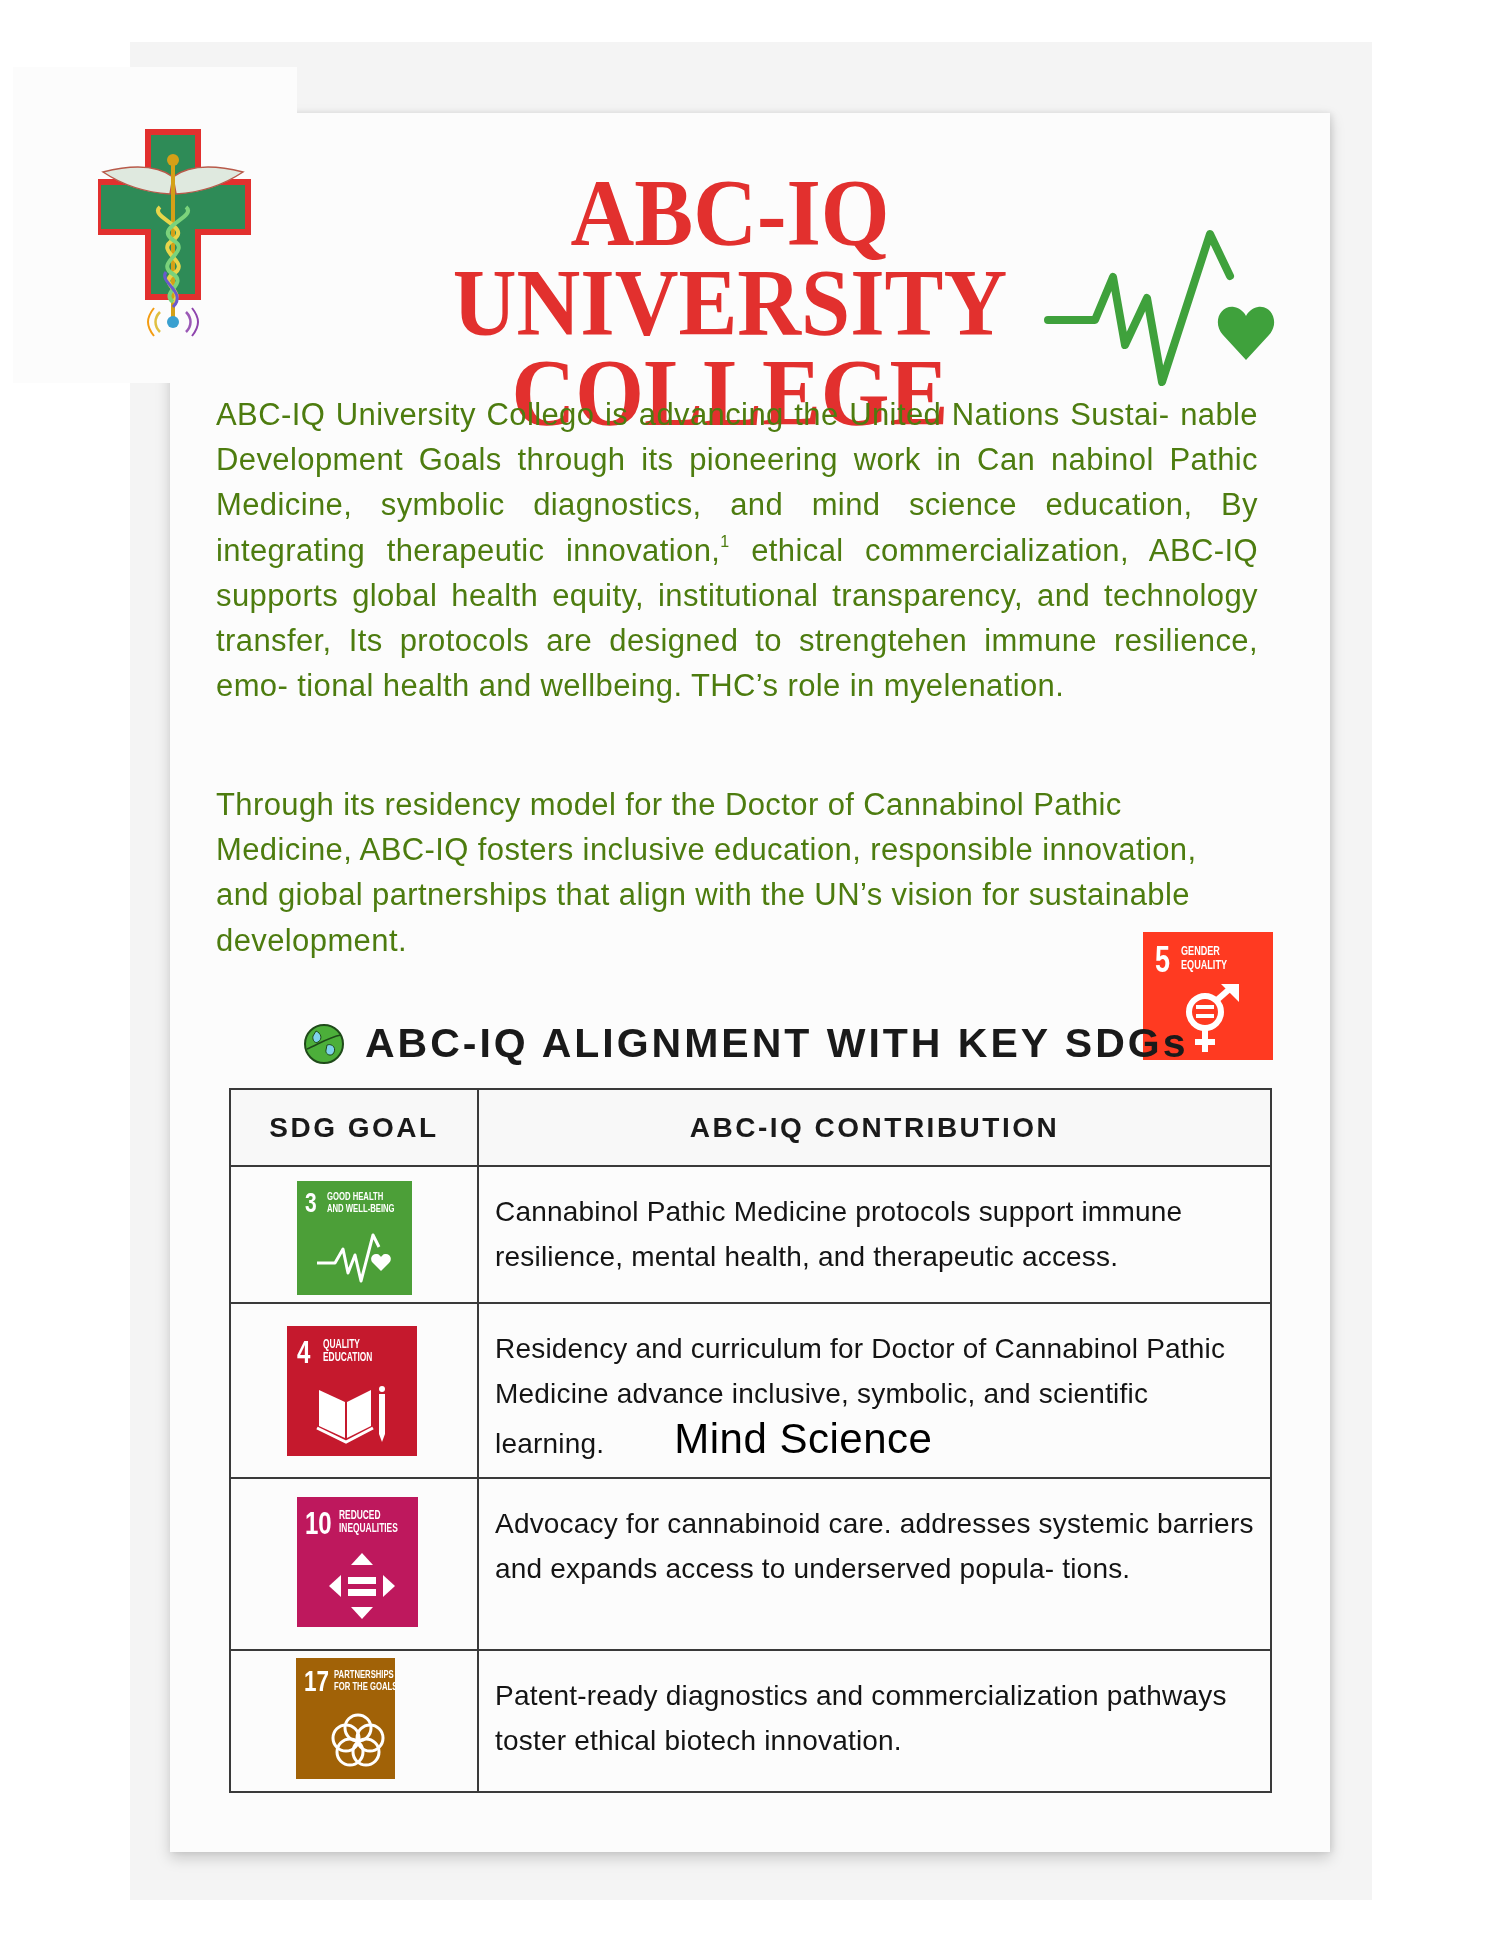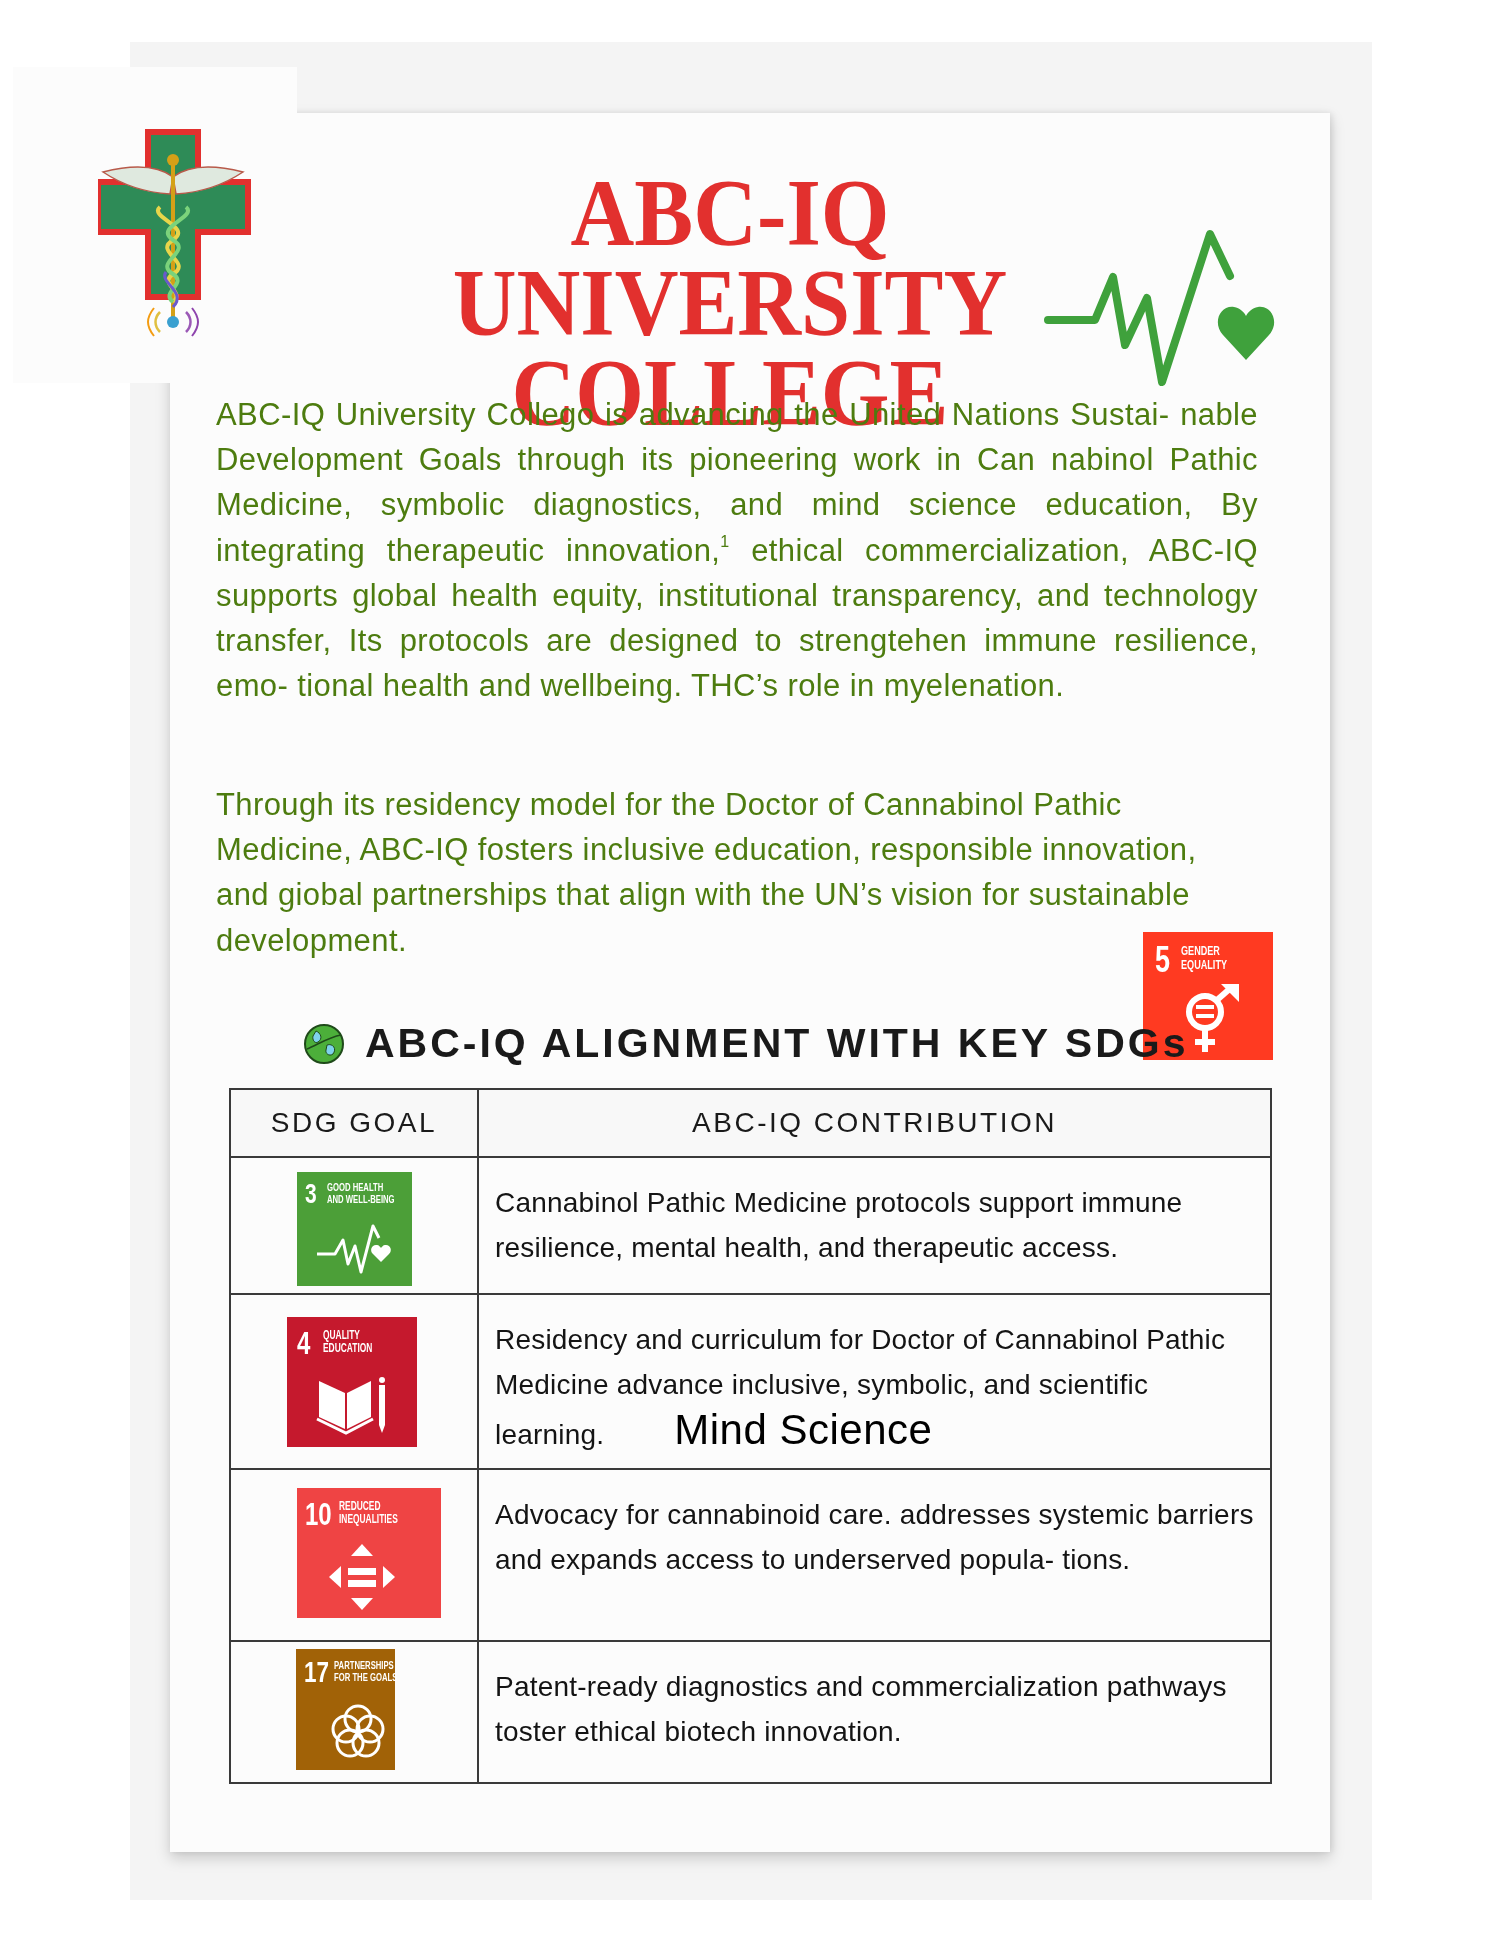--- a/index.html
+++ b/index.html
@@ -31,21 +31,21 @@
 
   .badge { position: absolute; color: #fff; font-family: "Liberation Sans", sans-serif; }
   .badge .num { position: absolute; font-weight: bold; line-height: 1; transform: scaleX(0.75); transform-origin: left top; }
   .badge .lbl { position: absolute; font-weight: bold; line-height: 1.1; transform: scaleX(0.7); transform-origin: left top; white-space: pre; }
   .badge svg { position: absolute; }
 
   .sdg5 { left: 1143px; top: 932px; width: 130px; height: 128px; background: #ff3a21; }
 
   table.sdg-table { position: absolute; left: 229px; top: 1088px; width: 1043px; border-collapse: collapse; }
   table.sdg-table th, table.sdg-table td { border: 2px solid #3a3a3a; }
-  table.sdg-table th { height: 68px; font-size: 28px; font-weight: normal; letter-spacing: 2.5px; color: #1a1a1a; background: #f8f8f8; }
+  table.sdg-table th { height: 77px; font-size: 28px; font-weight: bold; letter-spacing: 2.5px; color: #1a1a1a; background: #f8f8f8; }
   table.sdg-table th.col1 { width: 248px; }
   table.sdg-table td { position: relative; vertical-align: top; background: #fcfcfc; }
   table.sdg-table td.desc { padding: 22px 0 0 16px; font-size: 28px; line-height: 45px; color: #141414; letter-spacing: 0.2px; }
   .row1 td { height: 137px; }
   .row2 td { height: 175px; }
   .row3 td { height: 172px; }
   .row4 td { height: 142px; }
   .cell-badge { position: absolute; }
   .mind-science { font-size: 42px; font-weight: normal; color: #000; margin-left: 70px; letter-spacing: 0.5px; }
 </style>
@@ -152,21 +152,21 @@
             <rect x="64" y="10" width="6" height="40" fill="#fff"></rect>
             <circle cx="67" cy="5" r="3" fill="#fff"></circle>
             <polygon points="64,50 70,50 67,58" fill="#fff"></polygon>
           </svg>
         </div>
       </td>
       <td class="desc"><span>Residency and curriculum for Doctor of Cannabinol Pathic Medicine advance inclusive, symbolic, and scientific learning.</span><span class="mind-science">Mind Science</span></td>
     </tr>
     <tr class="row3">
       <td>
-        <div class="badge cell-badge" style="left:66px; top:18px; width:144px; height:130px; background:#ef4444;">
+        <div class="badge cell-badge" style="left:66px; top:18px; width:121px; height:130px; background:#be185d;">
           <span class="num" style="left:8px; top:10px; font-size:32px;">10</span>
           <span class="lbl" style="left:42px; top:12px; font-size:12px;">REDUCED
 INEQUALITIES</span>
           <svg style="left:30px; top:54px;" width="70" height="70" viewBox="0 0 70 70">
             <polygon points="35,2 46,14 24,14" fill="#fff"></polygon>
             <polygon points="35,68 46,56 24,56" fill="#fff"></polygon>
             <polygon points="2,35 14,24 14,46" fill="#fff"></polygon>
             <polygon points="68,35 56,24 56,46" fill="#fff"></polygon>
             <rect x="21" y="26" width="28" height="7" fill="#fff"></rect>
             <rect x="21" y="38" width="28" height="7" fill="#fff"></rect>

